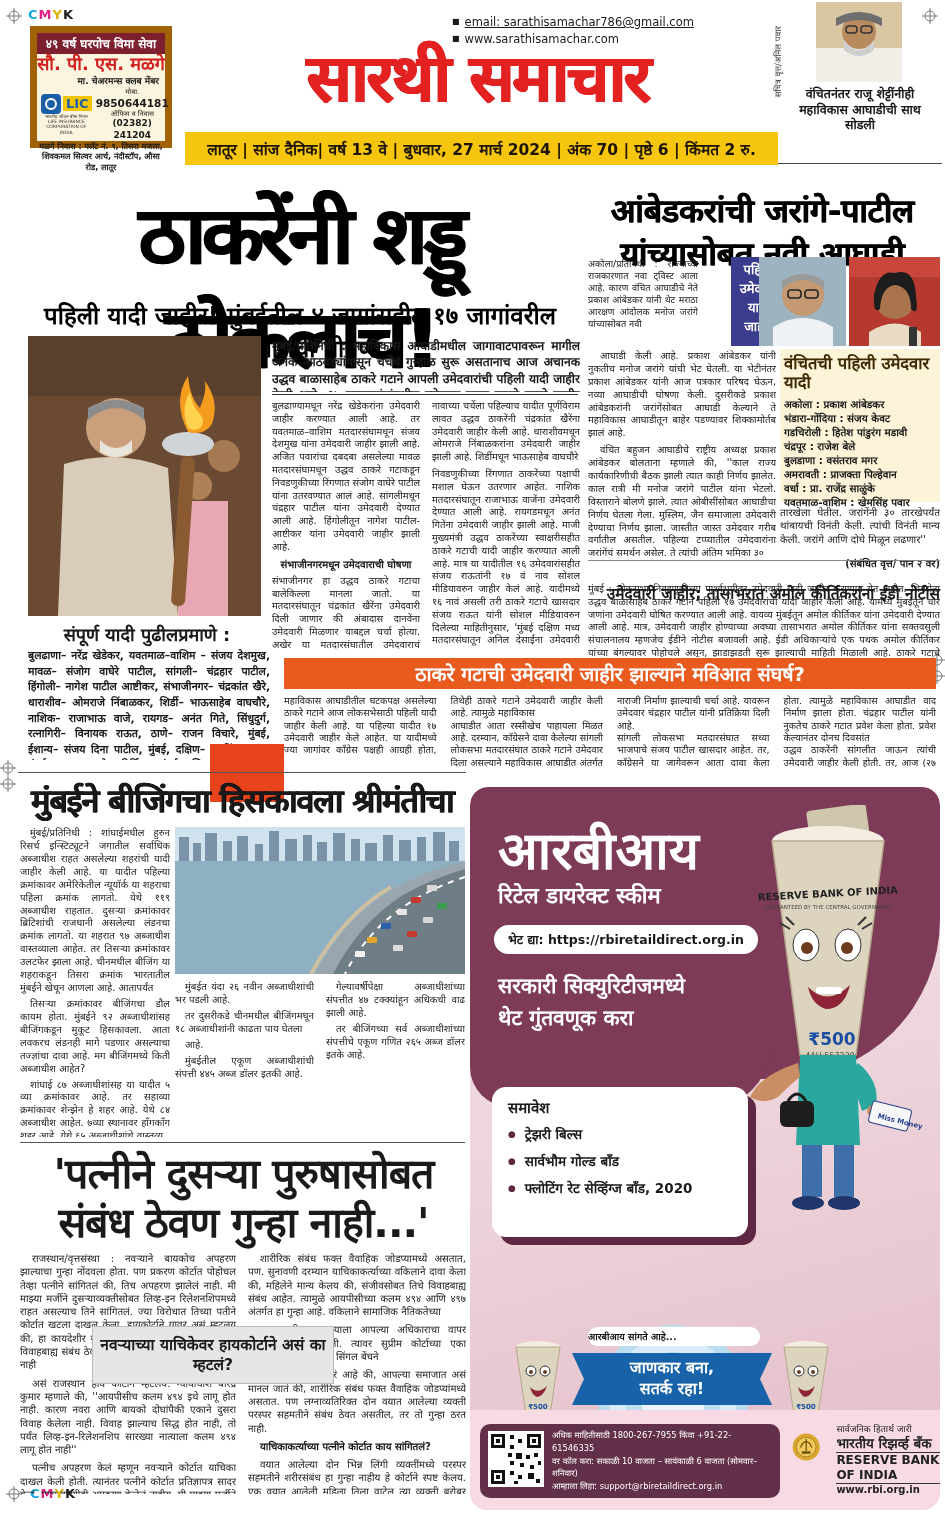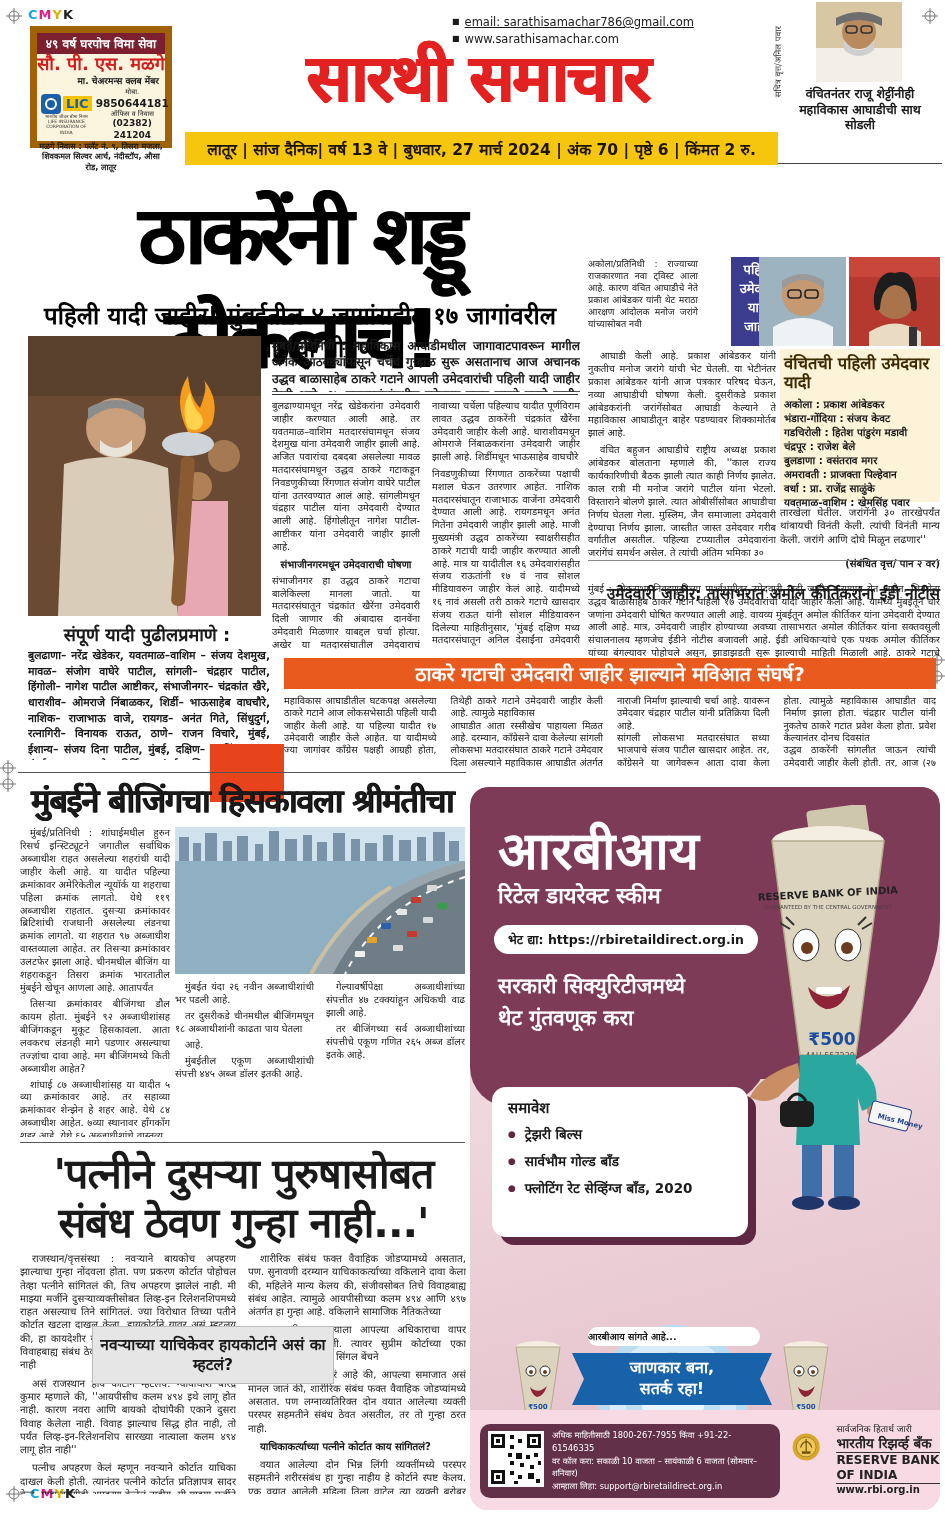--- a/index.html
+++ b/index.html
@@ -224,20 +224,24 @@
           <rect x="45" y="24" width="11" height="7" rx="3" fill="none" stroke="#333" stroke-width="1.5"></rect>
           <path d="M20 16 Q43 4 66 16 L66 24 Q43 12 20 24 Z" fill="#6e6e6e"></path>
         </svg>
     </div>
     <div class="promo-cap">वंचितनंतर राजू शेट्टींनीही महाविकास आघाडीची साथ सोडली</div>
   </div>
 
   <div class="abs lead-hl">ठाकरेंनी शड्डू ठोकलाच!</div>
   <div class="abs lead-sub">पहिली यादी जाहीर! मुंबईतील ४ जागांसहीत १७ जागांवरील उमेदवारांची घोषणा</div>
 
+  <div class="abs alli-hl">
+    <div>आंबेडकरांची जरांगे-पाटील</div>
+    <div>यांच्यासोबत नवी आघाडी</div>
+  </div>
 
   <div class="abs uddhav photo-box">
     <svg width="233" height="280" viewBox="0 0 233 280">
         <rect width="233" height="280" fill="#6b4a33"></rect>
         <rect width="233" height="60" fill="#58402c"></rect>
         <circle cx="196" cy="120" r="16" fill="#a57a52"></circle>
         <circle cx="170" cy="150" r="14" fill="#b08057"></circle>
         <rect x="150" y="165" width="50" height="115" fill="#e7a8b4"></rect>
         <circle cx="88" cy="92" r="30" fill="#c99f7c"></circle>
         <path d="M60 84 Q88 60 116 84 L116 72 Q88 56 60 72 Z" fill="#8c8c8c"></path>

